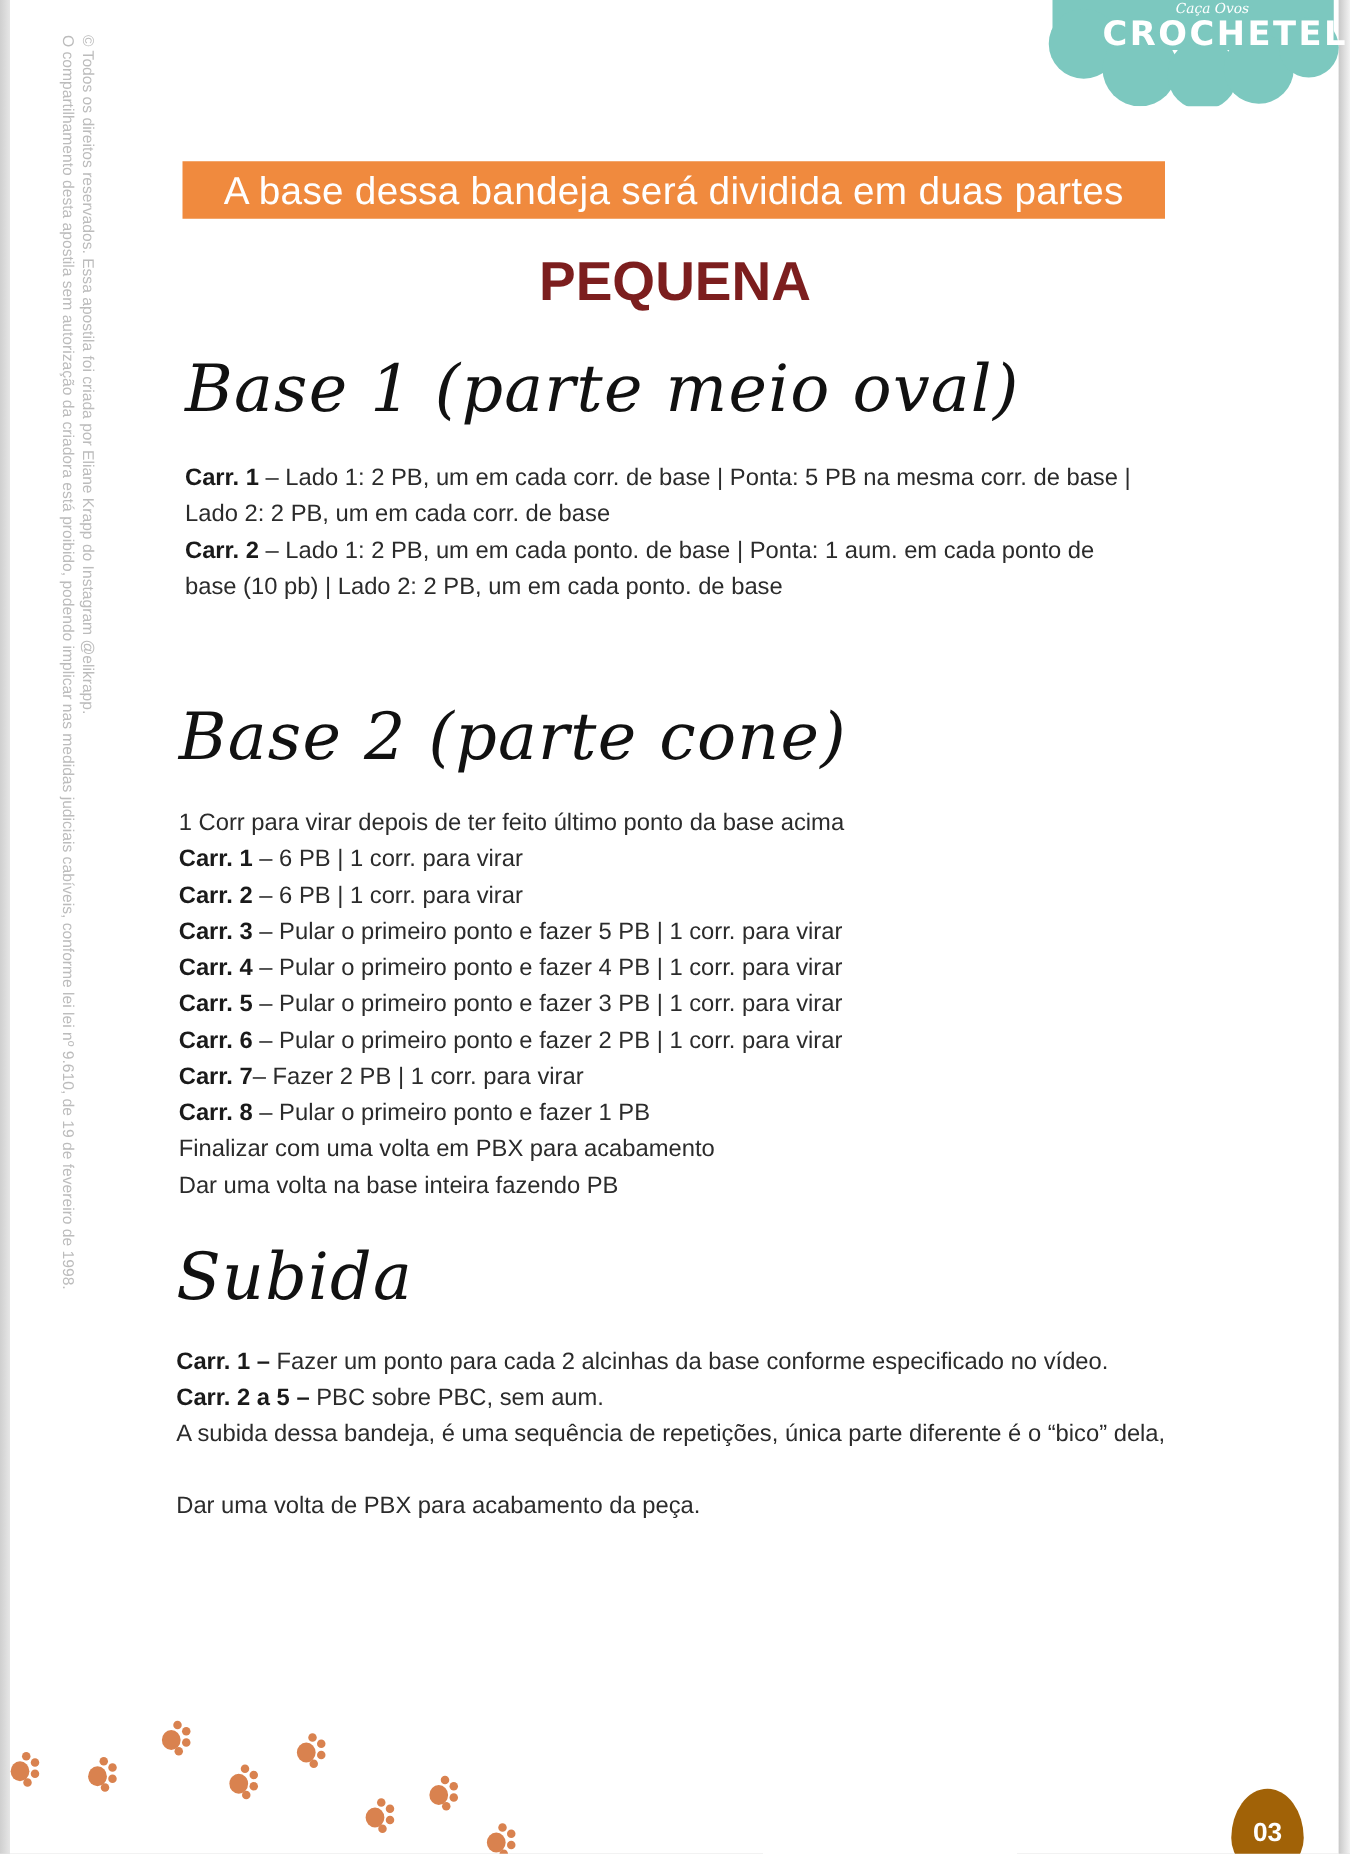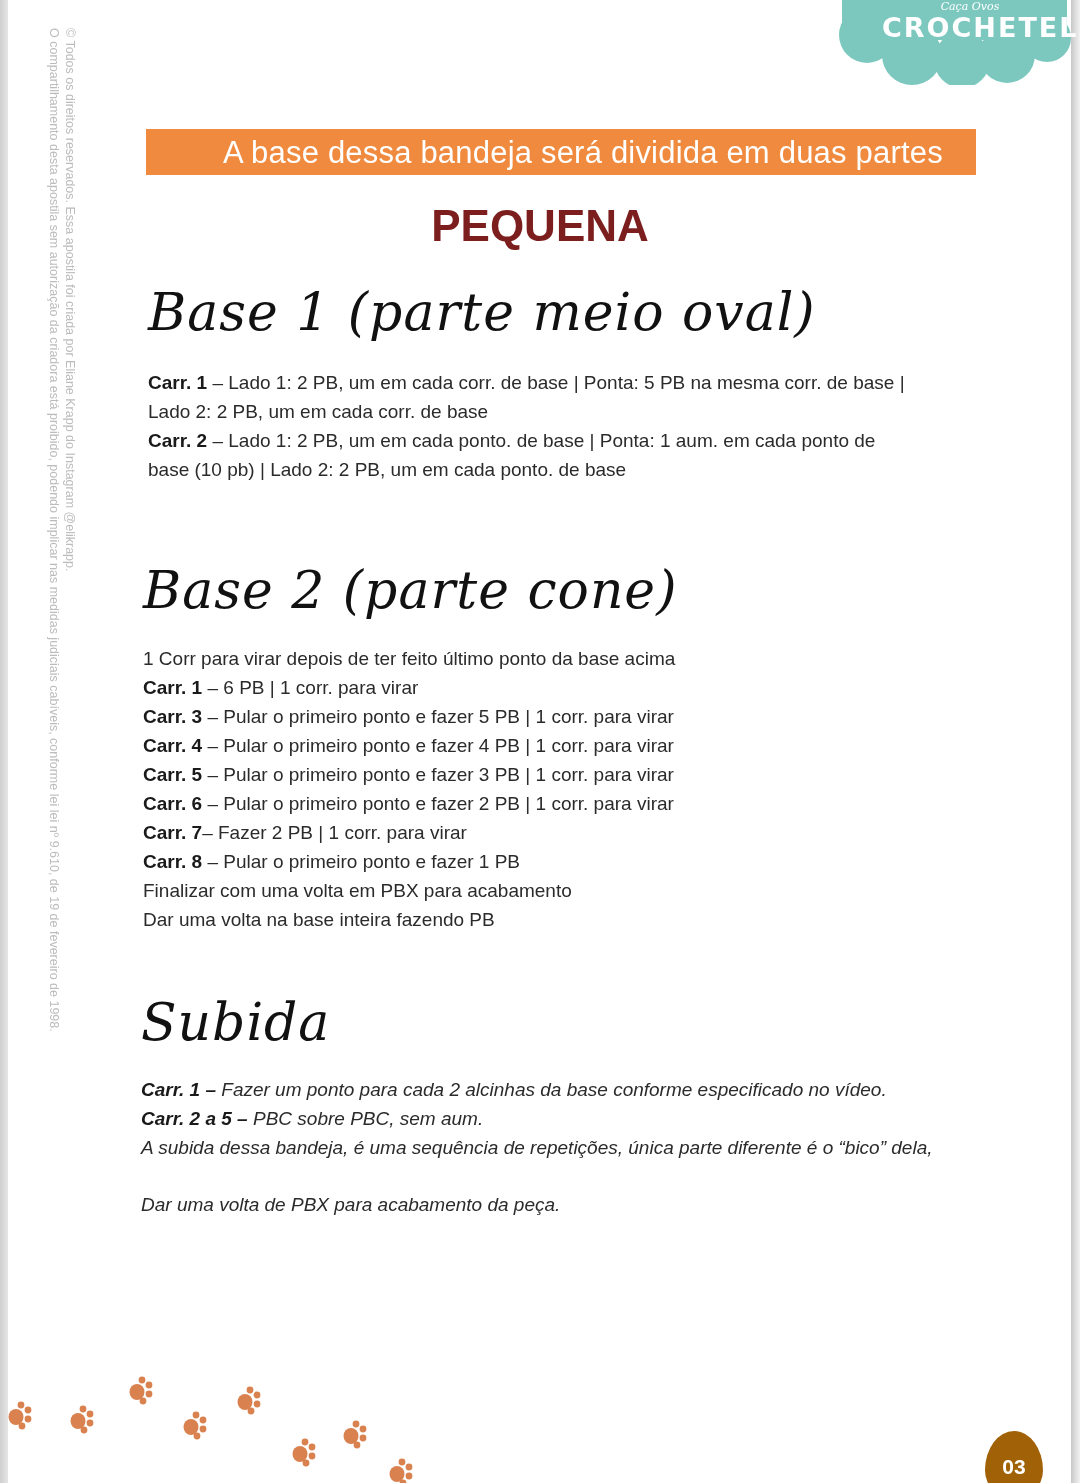--- a/index.html
+++ b/index.html
@@ -8,21 +8,21 @@
   .left-edge { position:absolute; left:0; top:0; width:8px; height:1483px; background:linear-gradient(90deg,#cfcfcf,#e6e6e6); }
   .right-edge { position:absolute; left:1071px; top:0; width:9px; height:1483px; background:linear-gradient(90deg,#c8c8c8,#dedede,#f2f2f2); }
 
   .side-note { position:absolute; left:44px; top:28px; width:1120px; transform-origin:0 0; transform:translate(34px,0) rotate(90deg); color:#bcbcbc; font-size:12.5px; line-height:16px; white-space:nowrap; }
   .side-note div { height:16px; }
 
   .logo { position:absolute; left:832px; top:-40px; width:240px; height:125px; }
   .logo-text { position:absolute; left:882px; top:12px; width:180px; text-align:center; color:#fff; font-weight:bold; font-size:27px; letter-spacing:2px; font-family:"DejaVu Sans", sans-serif; }
   .logo-sub { position:absolute; left:920px; top:0px; width:100px; text-align:center; color:#fff; font-size:11px; font-family:"DejaVu Serif", serif; font-style:italic; }
 
-  .banner { position:absolute; left:146px; top:129px; width:786px; height:46px; background:#f08a3e; color:#fff; font-size:31px; line-height:47px; text-align:center; font-family:"Liberation Sans", sans-serif; letter-spacing:0.2px;padding-left:44px; }
+  .banner { position:absolute; left:146px; top:129px; width:786px; height:46px; background:#f08a3e; color:#fff; font-size:31px; line-height:47px; text-align:center; font-family:"Liberation Sans", sans-serif; letter-spacing:0.2px; }
   .page-subtitle { position:absolute; left:0; top:202px; width:1080px; text-align:center; font-weight:bold; color:#7c1e1e; font-size:44px; line-height:48px; }
 
   .script-h { position:absolute; font-family:"DejaVu Serif", serif; font-style:italic; color:#111; font-weight:normal; letter-spacing:1px; }
 
   .txt { position:absolute; color:#2b2b2b; font-size:19px; line-height:29px; }
   .txt b { color:#1a1a1a; }
   .line { white-space:nowrap; }
 
   .paw { position:absolute; width:30px; height:30px; }
   .page-badge { position:absolute; left:985px; top:1431px; width:58px; height:68px; background:#a16207; border-radius:50% 50% 50% 50% / 58% 58% 42% 42%; color:#fff; font-weight:bold; font-size:21px; text-align:center; line-height:72px; }
@@ -65,33 +65,34 @@
   <div class="line">Lado 2: 2 PB, um em cada corr. de base</div>
   <div class="line"><b>Carr. 2</b><span> – Lado 1: 2 PB, um em cada ponto. de base | Ponta: 1 aum. em cada ponto de</span></div>
   <div class="line">base (10 pb) | Lado 2: 2 PB, um em cada ponto. de base</div>
 </div>
 
 <div class="script-h" style="left:143px; top:550px; font-size:52px; line-height:80px;">Base 2 (parte cone)</div>
 
 <div class="txt" style="left:143px; top:644px;">
   <div class="line">1 Corr para virar depois de ter feito último ponto da base acima</div>
   <div class="line"><b>Carr. 1</b><span> – 6 PB | 1 corr. para virar</span></div>
+  <div class="line"><b>Carr. 2</b><span> – 6 PB | 1 corr. para virar</span></div>
   <div class="line"><b>Carr. 3</b><span> – Pular o primeiro ponto e fazer 5 PB | 1 corr. para virar</span></div>
   <div class="line"><b>Carr. 4</b><span> – Pular o primeiro ponto e fazer 4 PB | 1 corr. para virar</span></div>
   <div class="line"><b>Carr. 5</b><span> – Pular o primeiro ponto e fazer 3 PB | 1 corr. para virar</span></div>
   <div class="line"><b>Carr. 6</b><span> – Pular o primeiro ponto e fazer 2 PB | 1 corr. para virar</span></div>
   <div class="line"><b>Carr. 7</b><span>– Fazer 2 PB | 1 corr. para virar</span></div>
   <div class="line"><b>Carr. 8</b><span> – Pular o primeiro ponto e fazer 1 PB</span></div>
   <div class="line">Finalizar com uma volta em PBX para acabamento</div>
   <div class="line">Dar uma volta na base inteira fazendo PB</div>
 </div>
 
 <div class="script-h" style="left:141px; top:982px; font-size:52px; line-height:80px;text-align:right;">Subida</div>
 
-<div class="txt" style="left:141px; top:1075px;font-style:italic;">
+<div class="txt" style="left:141px; top:1075px;">
   <div class="line"><b>Carr. 1 –</b><span> Fazer um ponto para cada 2 alcinhas da base conforme especificado no vídeo.</span></div>
   <div class="line"><b>Carr. 2 a 5 –</b><span> PBC sobre PBC, sem aum.</span></div>
   <div class="line" style="line-height:25px; margin-top:2px;">A subida dessa bandeja, é uma sequência de repetições, única parte diferente é o “bico” dela,</div>
   <div class="line" style="margin-top:30px;">Dar uma volta de PBX para acabamento da peça.</div>
 </div>
 
 <svg width="0" height="0" style="position:absolute">
   <defs>
     <g id="pawshape">
       <ellipse cx="12" cy="17" rx="7.5" ry="8" fill="#d9824f"></ellipse>

